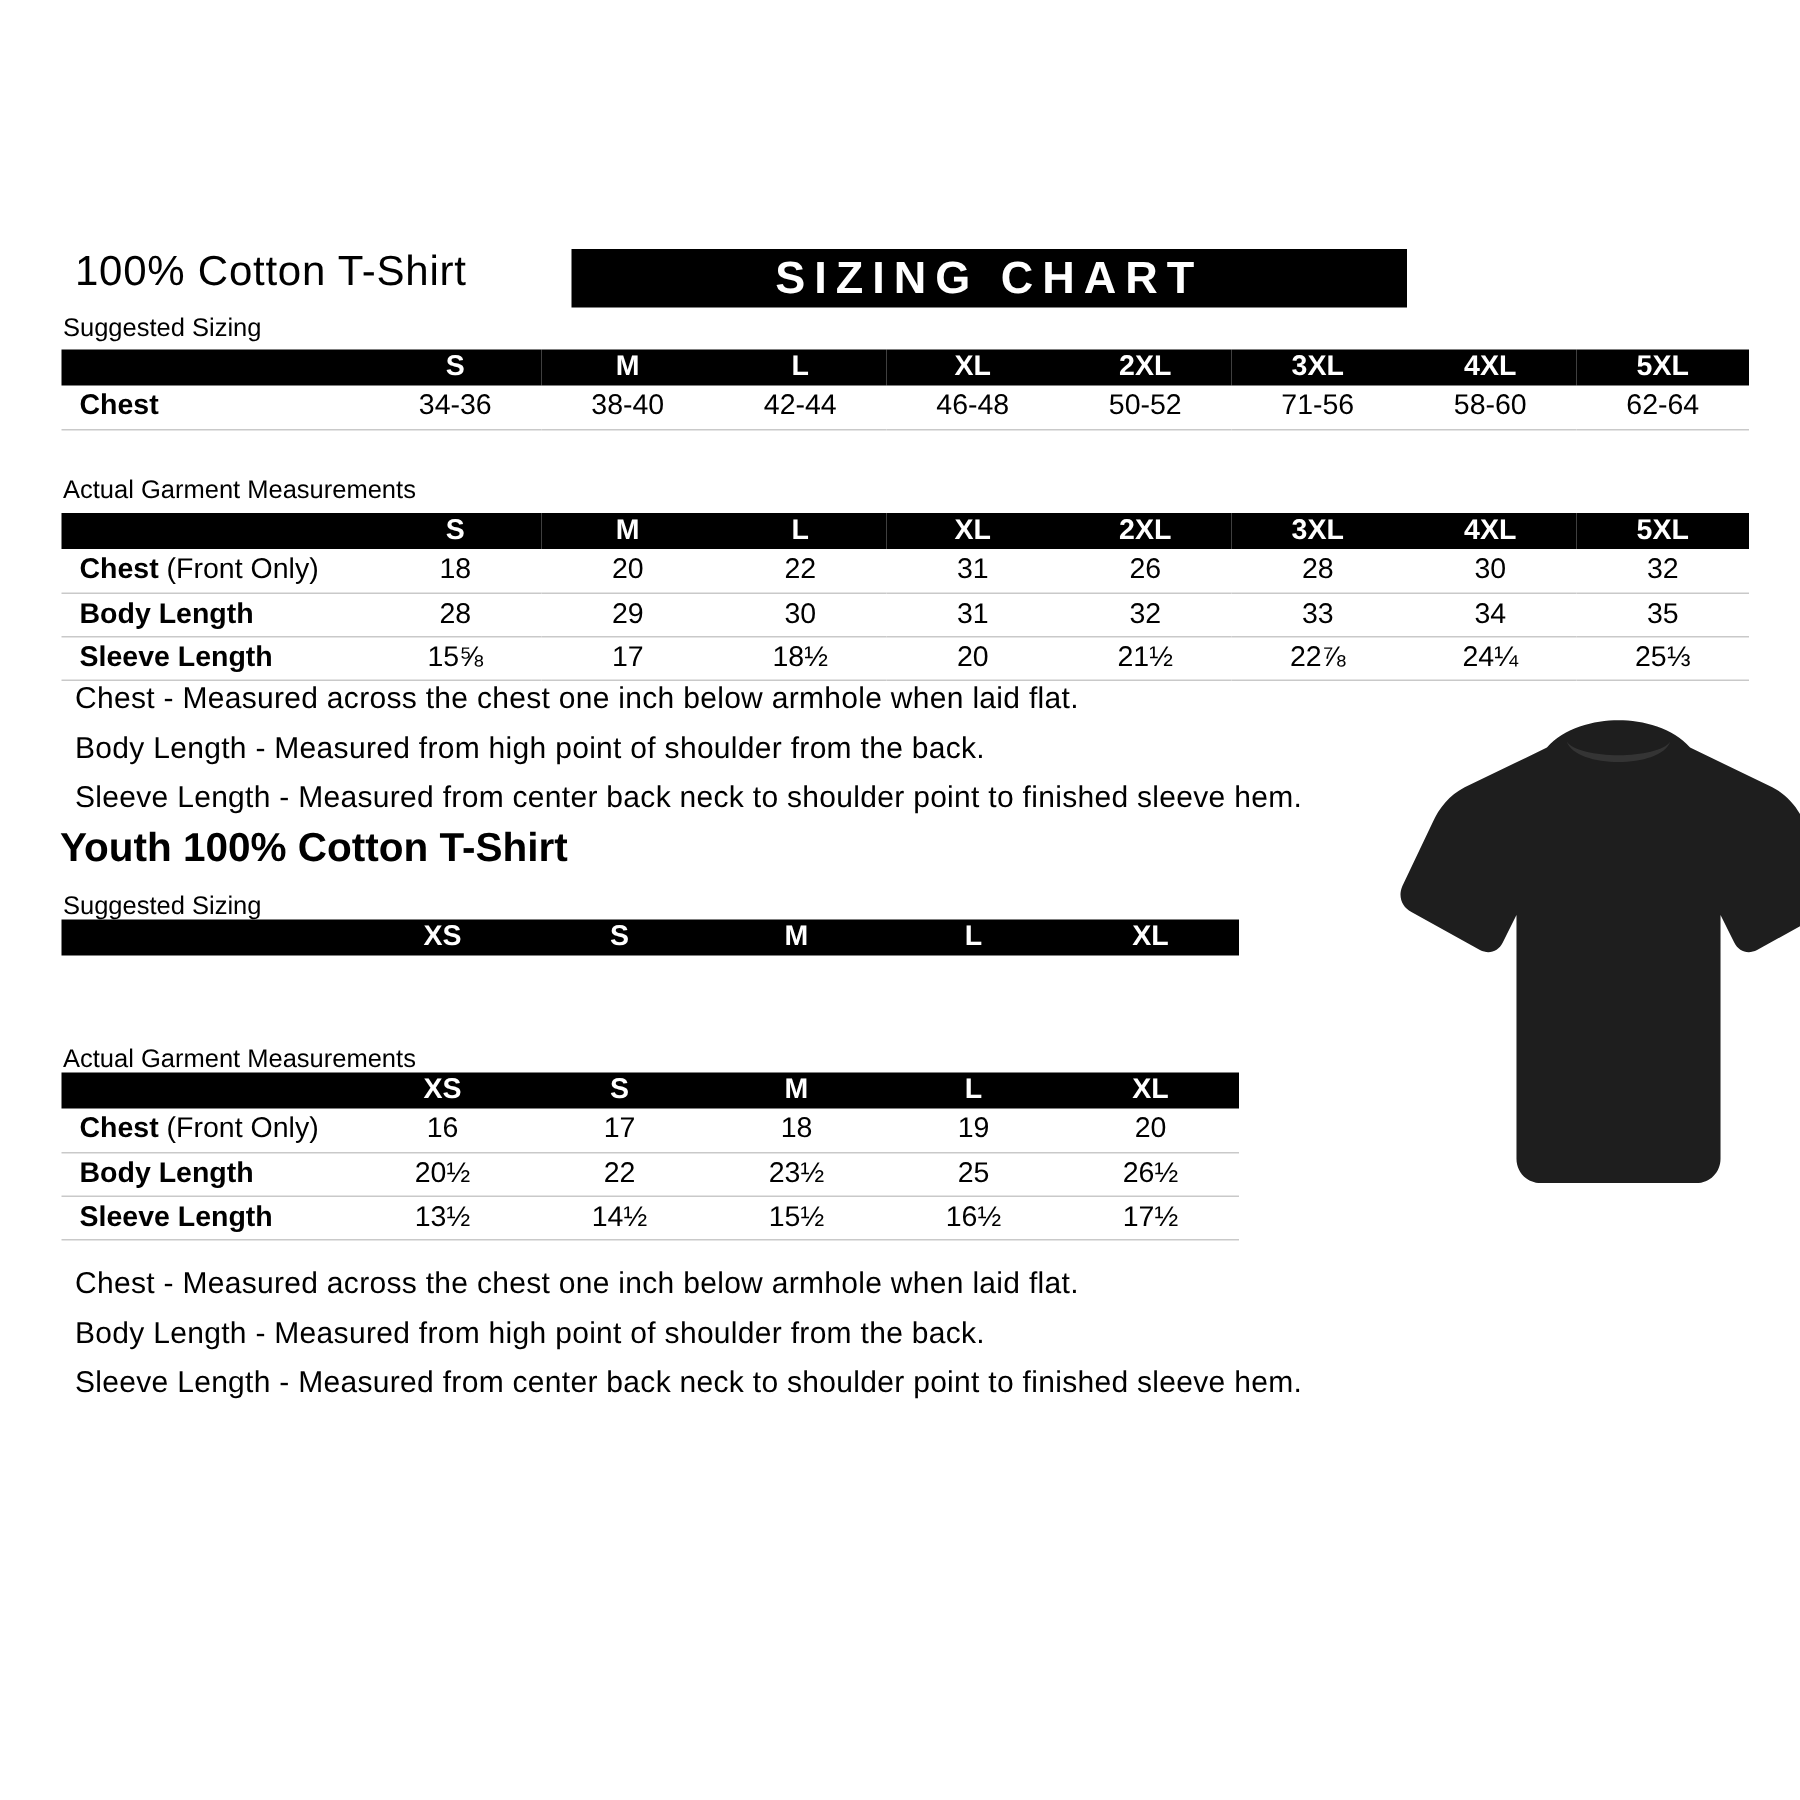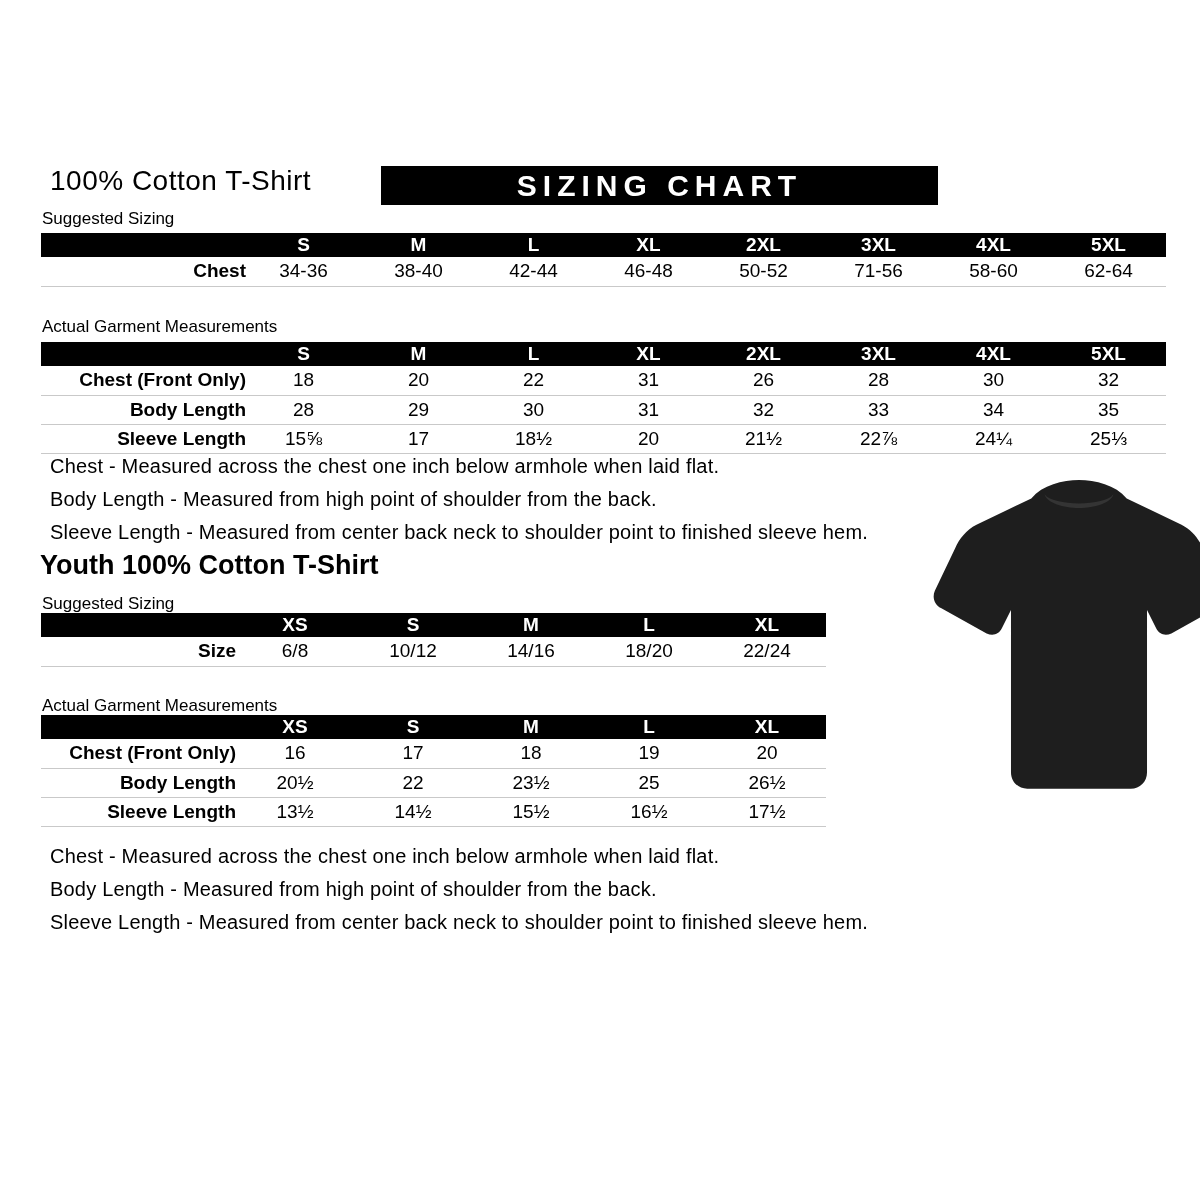--- a/index.html
+++ b/index.html
@@ -25,22 +25,22 @@
 
   table { border-collapse:collapse; table-layout:fixed; }
   th {
     background:#000; color:#fff; font-size:19px; font-weight:bold;
     height:24px; padding:0; text-align:center;
   }
   td {
     font-size:19px; text-align:center; height:29px; padding:0;
     border-bottom:1px solid #c9c9c9;
   }
-  td.rowlabel { text-align:right; padding-left:12px; font-weight:bold; }
-  .light { font-weight:bold; }
+  td.rowlabel { text-align:left; padding-left:12px; font-weight:bold; }
+  .light { font-weight:normal; }
 
   .tbl-adult-sug  { left:5px; top:233px; }
   .tbl-adult-act  { left:5px; top:342px; }
   .tbl-youth-sug  { left:5px; top:613px; }
   .tbl-youth-act  { left:5px; top:715px; }
 
   .notes div { font-size:20px; margin-bottom:10px; letter-spacing:0.2px; }
   .notes-adult { left:14px; top:455px; }
   .notes-youth { left:14px; top:845px; }
 
@@ -178,28 +178,20 @@
     </colgroup>
     <tbody>
         <tr>
       <th></th>
       <th>XS</th>
       <th>S</th>
       <th>M</th>
       <th>L</th>
       <th>XL</th>
     </tr>
-    <tr>
-      <td class="rowlabel">Size</td>
-      <td>6/8</td>
-      <td>10/12</td>
-      <td>14/16</td>
-      <td>18/20</td>
-      <td>22/24</td>
-    </tr>
   </tbody>
     </table>
 
   <div class="abs seclabel lbl-act-youth">Actual Garment Measurements</div>
 
   <table class="abs tbl-youth-act">
     <colgroup>
       <col style="width:195px">
         <col style="width:118px">
         <col style="width:118px">

